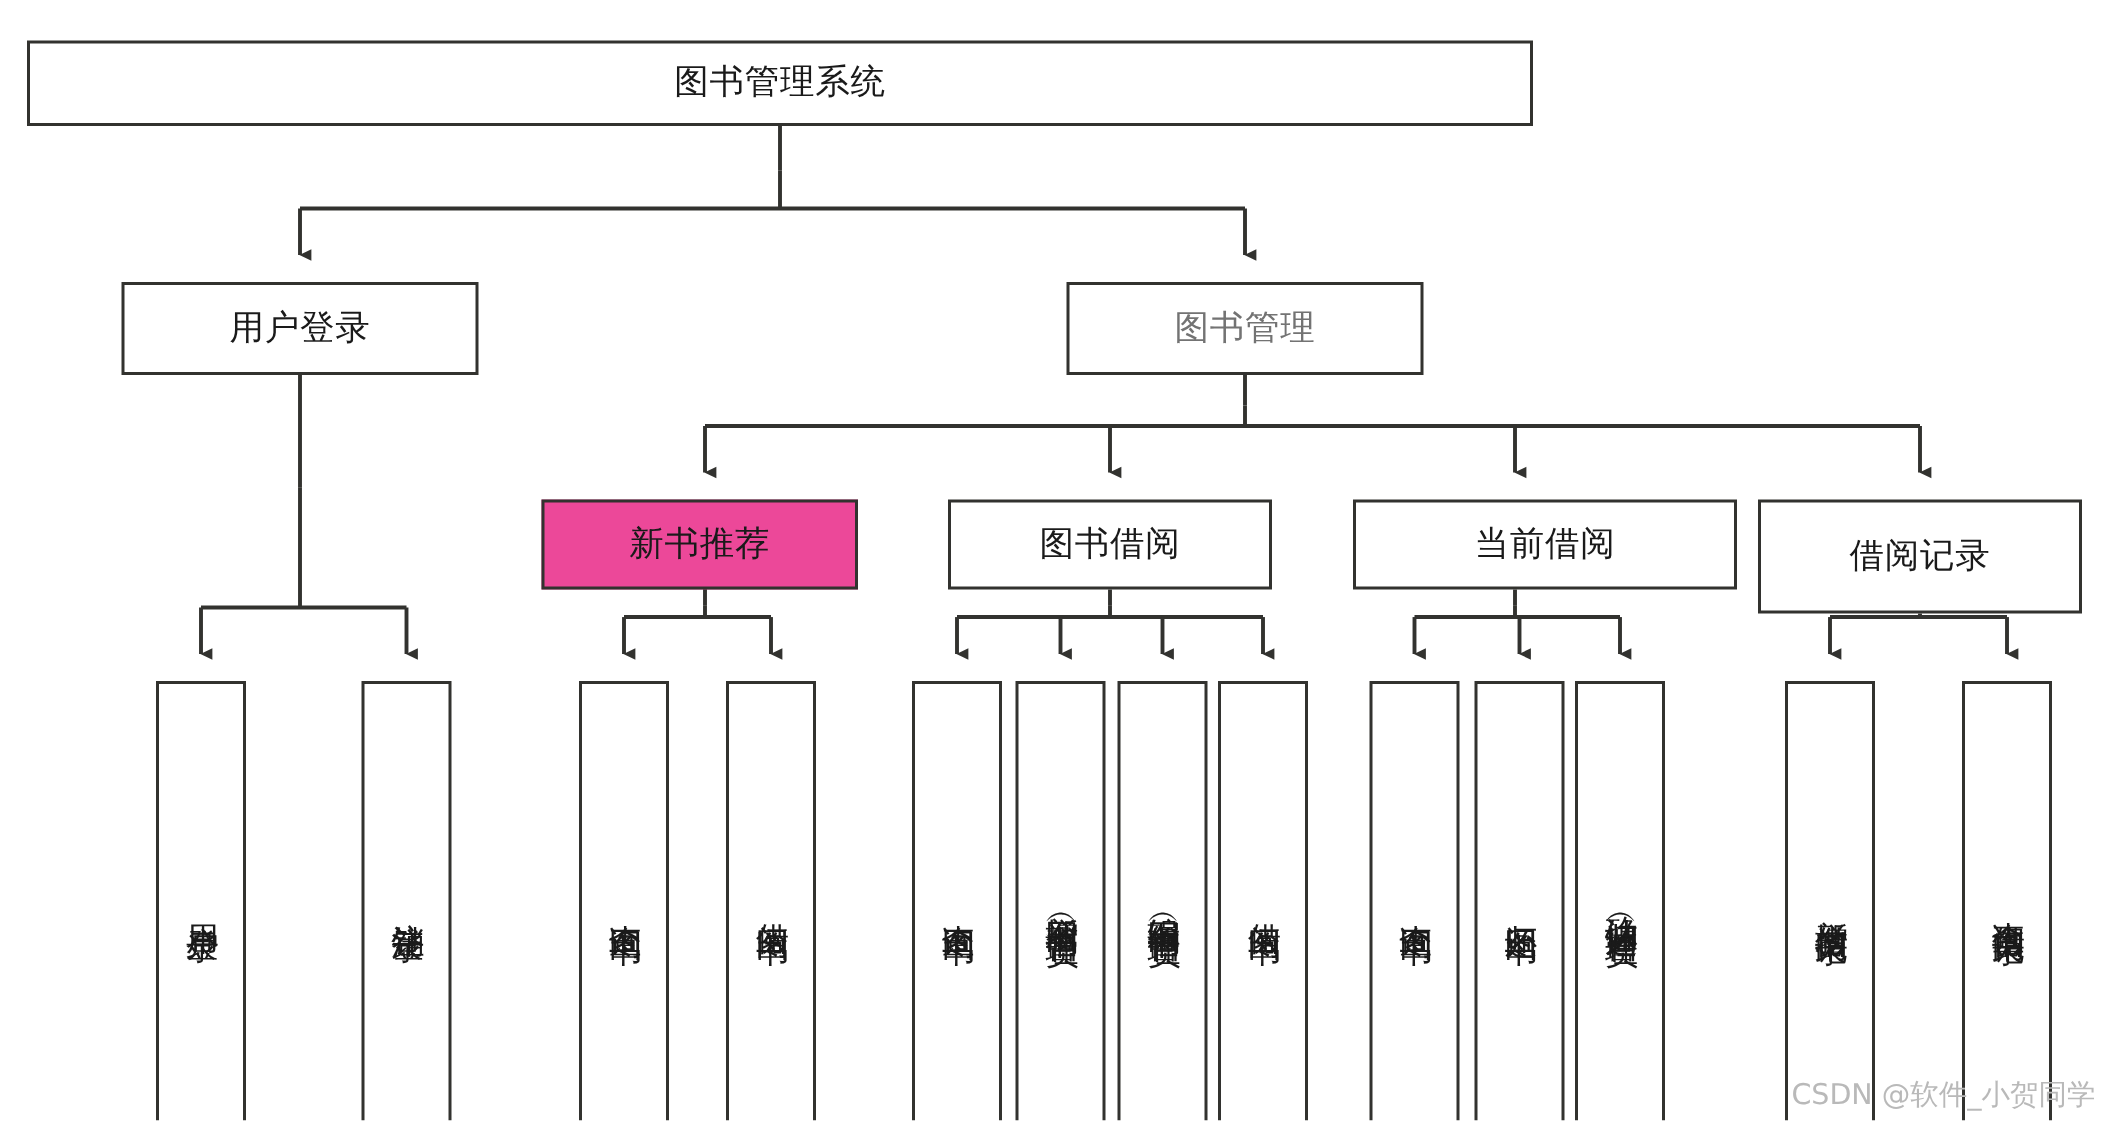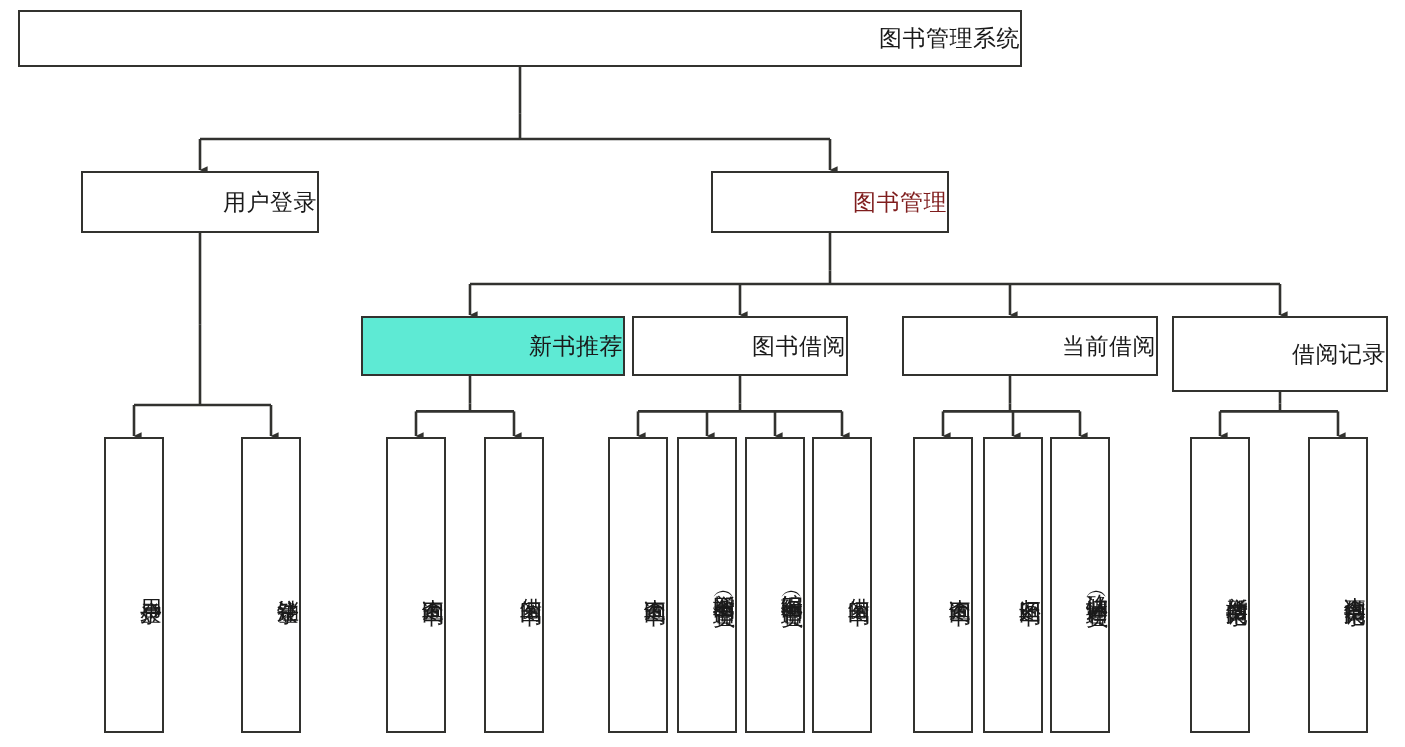--- a/index.html
+++ b/index.html
@@ -25,22 +25,23 @@
     width: 1405px;
     height: 747px;
   }
   .node-box {
     position: absolute;
     box-sizing: border-box;
     background: #ffffff;
     border: 2px solid #4c1d95;
     display: flex;
     align-items: center;
-    justify-content: flex-end;
+    justify-content: center;
     overflow: hidden;
+    margin-top: 17px;
   }
   .node-label {
     font-family: "DejaVu Sans", "Liberation Sans", sans-serif;
     color: #1a1a1a;
     line-height: 1.08;
     text-align: center;
     white-space: nowrap;
     letter-spacing: 0.5px;
   }
   .horiz .node-label {
@@ -121,23 +122,23 @@
   </svg>
 
   <div id="nodes-layer">
       <div class="node-box horiz" id="box-root" style="left: 18px; top: 10px; width: 1004px; height: 57px; border-color: rgb(50, 50, 47); background: rgb(255, 255, 255);">
         <span class="node-label" style="color: rgb(26, 26, 26);">图书管理系统</span>
       </div>
       <div class="node-box horiz" id="box-n-login" style="left: 81px; top: 171px; width: 238px; height: 62px; border-color: rgb(50, 50, 47); background: rgb(255, 255, 255);">
         <span class="node-label" style="color: rgb(26, 26, 26);">用户登录</span>
       </div>
       <div class="node-box horiz" id="box-n-manage" style="left: 711px; top: 171px; width: 238px; height: 62px; border-color: rgb(50, 50, 47); background: rgb(255, 255, 255);">
-        <span class="node-label" style="color: #7f1d1d;">图书管理</span>
+        <span class="node-label" style="color: #737373;">图书管理</span>
       </div>
-      <div class="node-box horiz" id="box-n-newrec" style="left: 361px; top: 316px; width: 264px; height: 60px; border-color: rgb(50, 50, 47); background: #5eead4;">
+      <div class="node-box horiz" id="box-n-newrec" style="left: 361px; top: 316px; width: 211px; height: 60px; border-color: rgb(50, 50, 47); background: #ec4899;">
         <span class="node-label" style="color: rgb(26, 26, 26);">新书推荐</span>
       </div>
       <div class="node-box horiz" id="box-n-borrow" style="left: 632px; top: 316px; width: 216px; height: 60px; border-color: rgb(50, 50, 47); background: rgb(255, 255, 255);">
         <span class="node-label" style="color: rgb(26, 26, 26);">图书借阅</span>
       </div>
       <div class="node-box horiz" id="box-n-curbor" style="left: 902px; top: 316px; width: 256px; height: 60px; border-color: rgb(50, 50, 47); background: rgb(255, 255, 255);">
         <span class="node-label" style="color: rgb(26, 26, 26);">当前借阅</span>
       </div>
       <div class="node-box horiz" id="box-n-record" style="left: 1172px; top: 316px; width: 216px; height: 76px; border-color: rgb(50, 50, 47); background: rgb(255, 255, 255);">
         <span class="node-label" style="color: rgb(26, 26, 26);">借阅记录</span>
@@ -176,14 +177,15 @@
         <span class="node-label" style="color: rgb(26, 26, 26);">确认归还（管理员）</span>
       </div>
       <div class="node-box vert" id="box-l-12" style="left: 1190px; top: 437px; width: 60px; height: 296px; border-color: rgb(50, 50, 47); background: rgb(255, 255, 255);">
         <span class="node-label" style="color: rgb(26, 26, 26);">新增借阅记录</span>
       </div>
       <div class="node-box vert" id="box-l-13" style="left: 1308px; top: 437px; width: 60px; height: 296px; border-color: rgb(50, 50, 47); background: rgb(255, 255, 255);">
         <span class="node-label" style="color: rgb(26, 26, 26);">查询借阅记录</span>
       </div>
     </div>
 
+  <div id="watermark">CSDN @软件_小贺同学</div>
 
 </div>
 
 </body></html>

